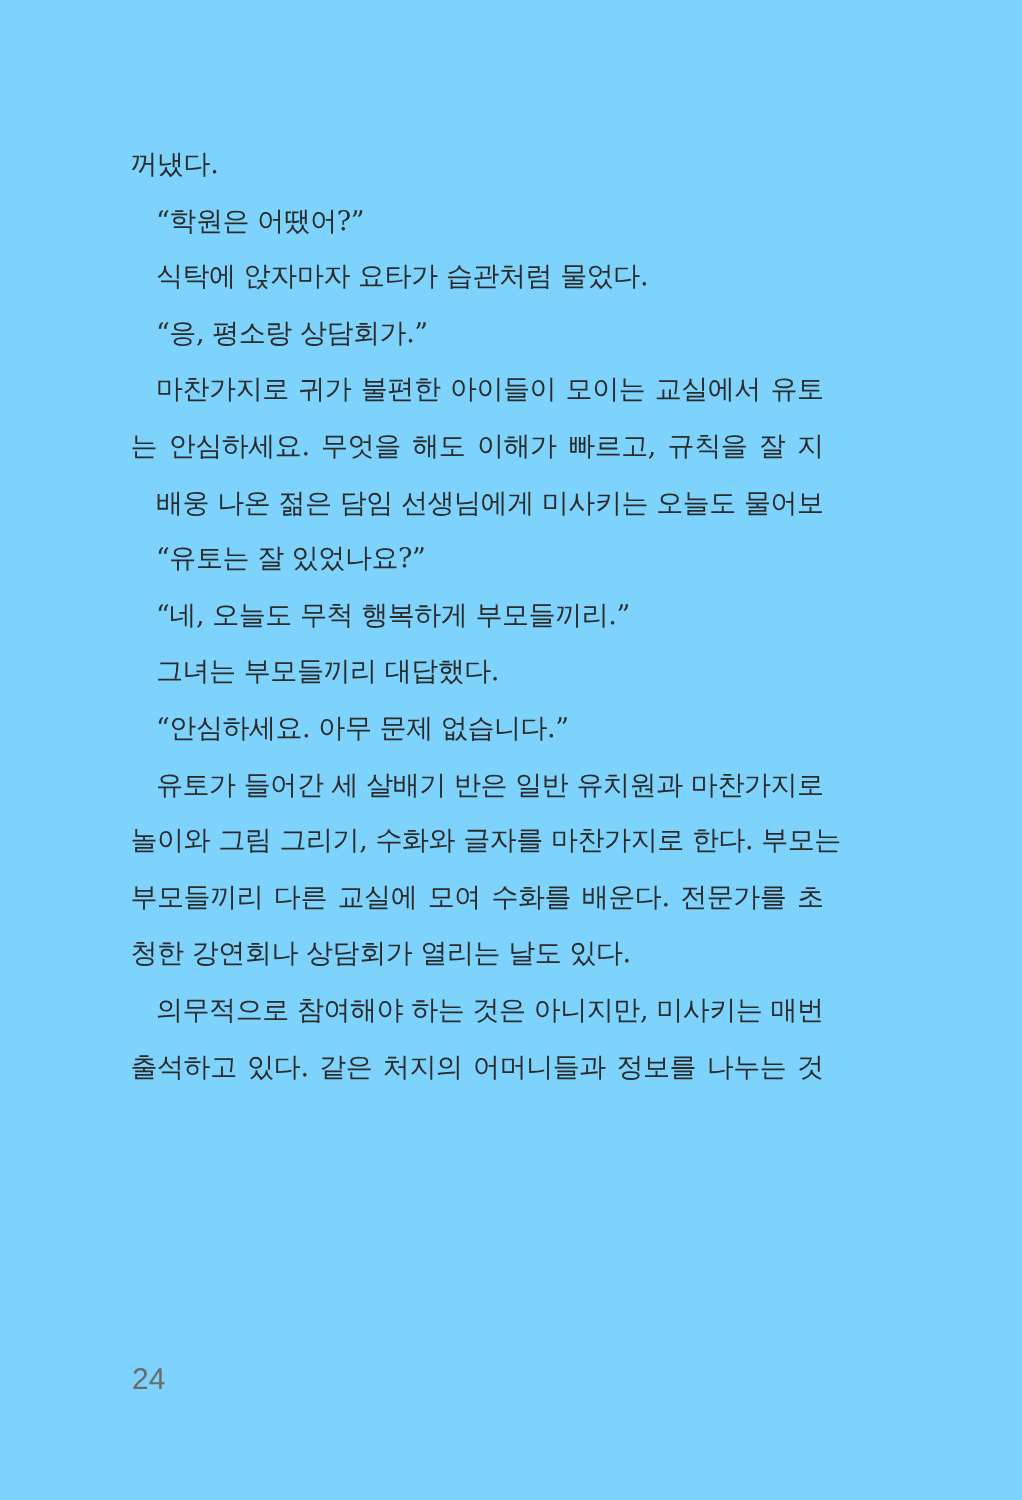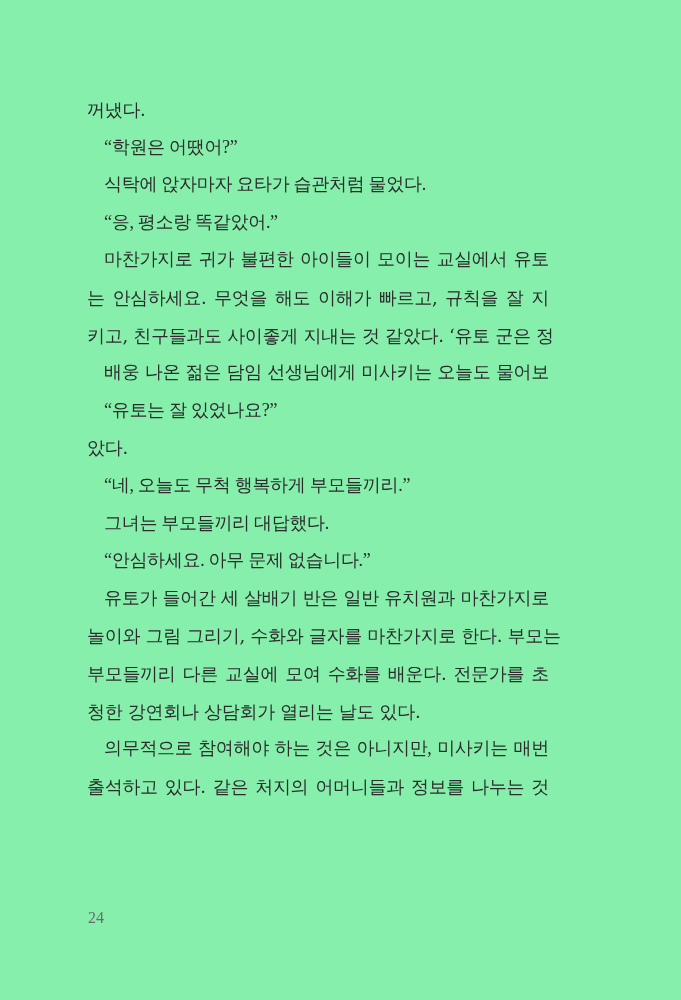--- a/index.html
+++ b/index.html
@@ -11,71 +11,68 @@
     width: 681px;
     height: 1000px;
     position: relative;
     overflow: hidden;
   }
   .page {
     position: absolute;
     left: 0; top: 0;
     width: 681px;
     height: 1000px;
-    background: #86efac;
+    background: #7dd3fc;
   }
   .text-block {
     position: absolute;
     left: 87px;
     top: 91px;
     width: 462px;
     font-family: "DejaVu Serif", "Liberation Serif", serif;
     font-size: 18px;
     color: #2b2b2b;
   }
   .line {
     height: 37.6px;
     line-height: 37.6px;
     white-space: nowrap;
     overflow: visible;
     letter-spacing: -0.3px;
   }
   .line.indent {
     padding-left: 17px;
-    font-family: Liberation Serif, serif;
   }
   .line.justify {
     text-align: justify;
     text-align-last: justify;
   }
   .page-number {
     position: absolute;
     left: 88px;
     top: 909px;
-    font-family: Liberation Serif, serif;
-    font-size: 16px;
+    font-family: Liberation Sans, sans-serif;
+    font-size: 20px;
     font-weight: 300;
     color: #6b6b6b;
   }
 </style>
 </head>
 <body>
 
 <div class="page">
   <div class="text-block">
     <div class="line">꺼냈다.</div>
     <div class="line indent">“학원은 어땠어?”</div>
     <div class="line indent">식탁에 앉자마자 요타가 습관처럼 물었다.</div>
-    <div class="line indent">“응, 평소랑 똑같았어.”</div>
+    <div class="line indent">“응, 평소랑 상담회가.”</div>
     <div class="line indent justify">마찬가지로 귀가 불편한 아이들이 모이는 교실에서 유토</div>
     <div class="line justify">는 안심하세요. 무엇을 해도 이해가 빠르고, 규칙을 잘 지</div>
-    <div class="line justify">키고, 친구들과도 사이좋게 지내는 것 같았다. ‘유토 군은 정</div>
     <div class="line indent justify">배웅 나온 젊은 담임 선생님에게 미사키는 오늘도 물어보</div>
     <div class="line indent">“유토는 잘 있었나요?”</div>
-    <div class="line">았다.</div>
     <div class="line indent">“네, 오늘도 무척 행복하게 부모들끼리.”</div>
     <div class="line indent">그녀는 부모들끼리 대답했다.</div>
     <div class="line indent">“안심하세요. 아무 문제 없습니다.”</div>
     <div class="line indent justify">유토가 들어간 세 살배기 반은 일반 유치원과 마찬가지로</div>
     <div class="line justify">놀이와 그림 그리기, 수화와 글자를 마찬가지로 한다. 부모는</div>
     <div class="line justify">부모들끼리 다른 교실에 모여 수화를 배운다. 전문가를 초</div>
     <div class="line">청한 강연회나 상담회가 열리는 날도 있다.</div>
     <div class="line indent justify">의무적으로 참여해야 하는 것은 아니지만, 미사키는 매번</div>
     <div class="line justify">출석하고 있다. 같은 처지의 어머니들과 정보를 나누는 것</div>
   </div>

